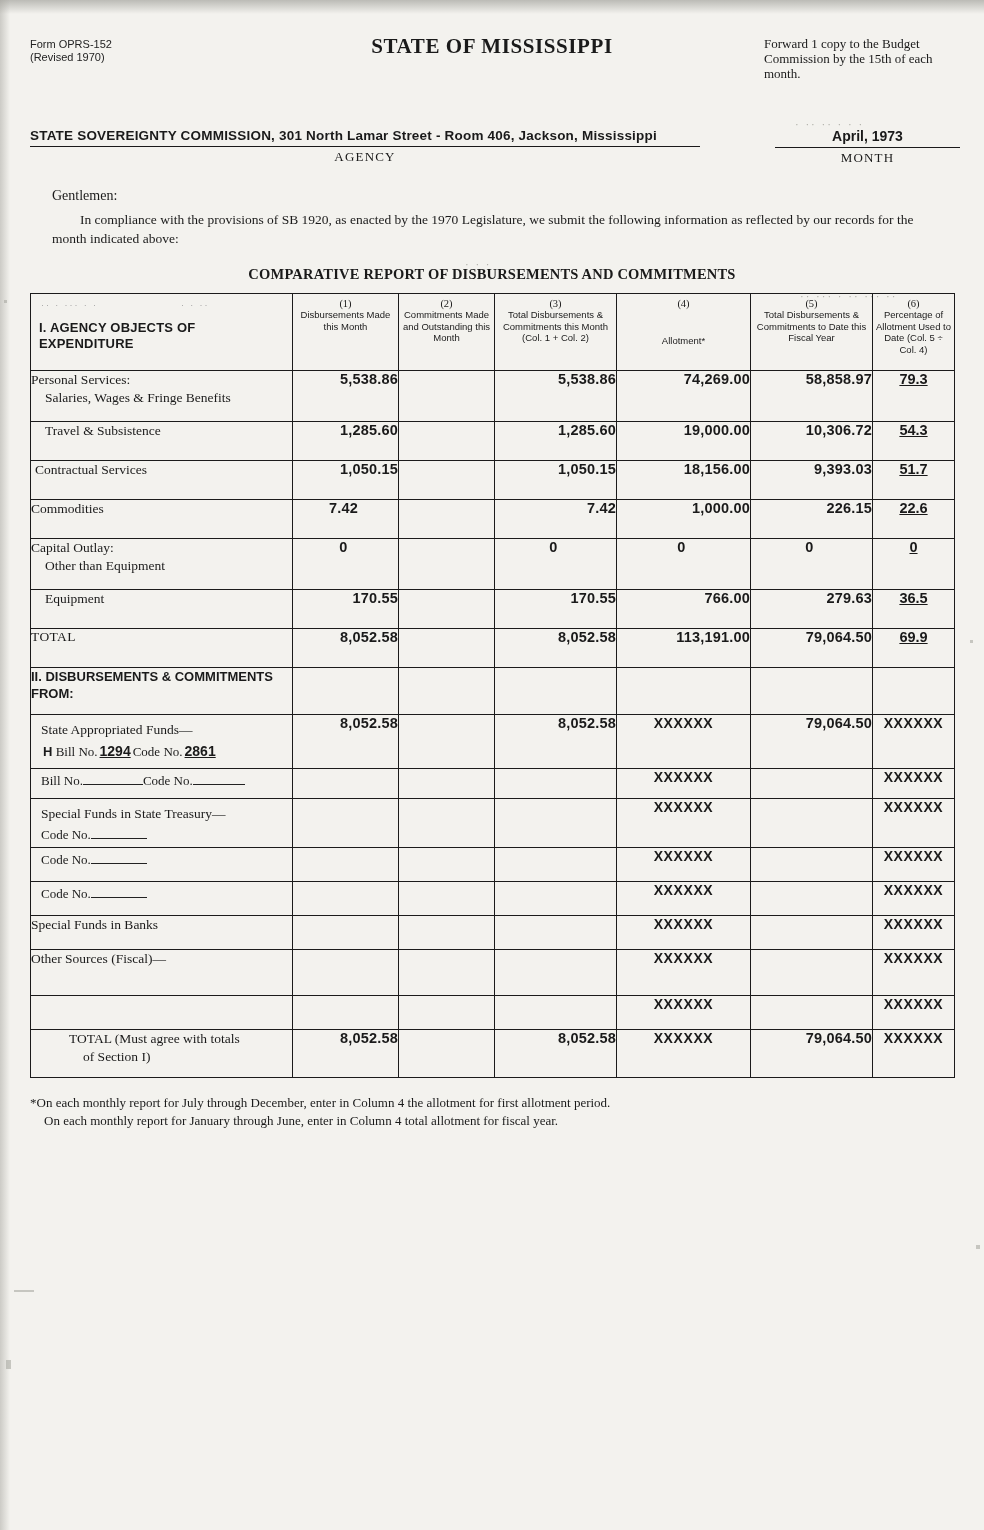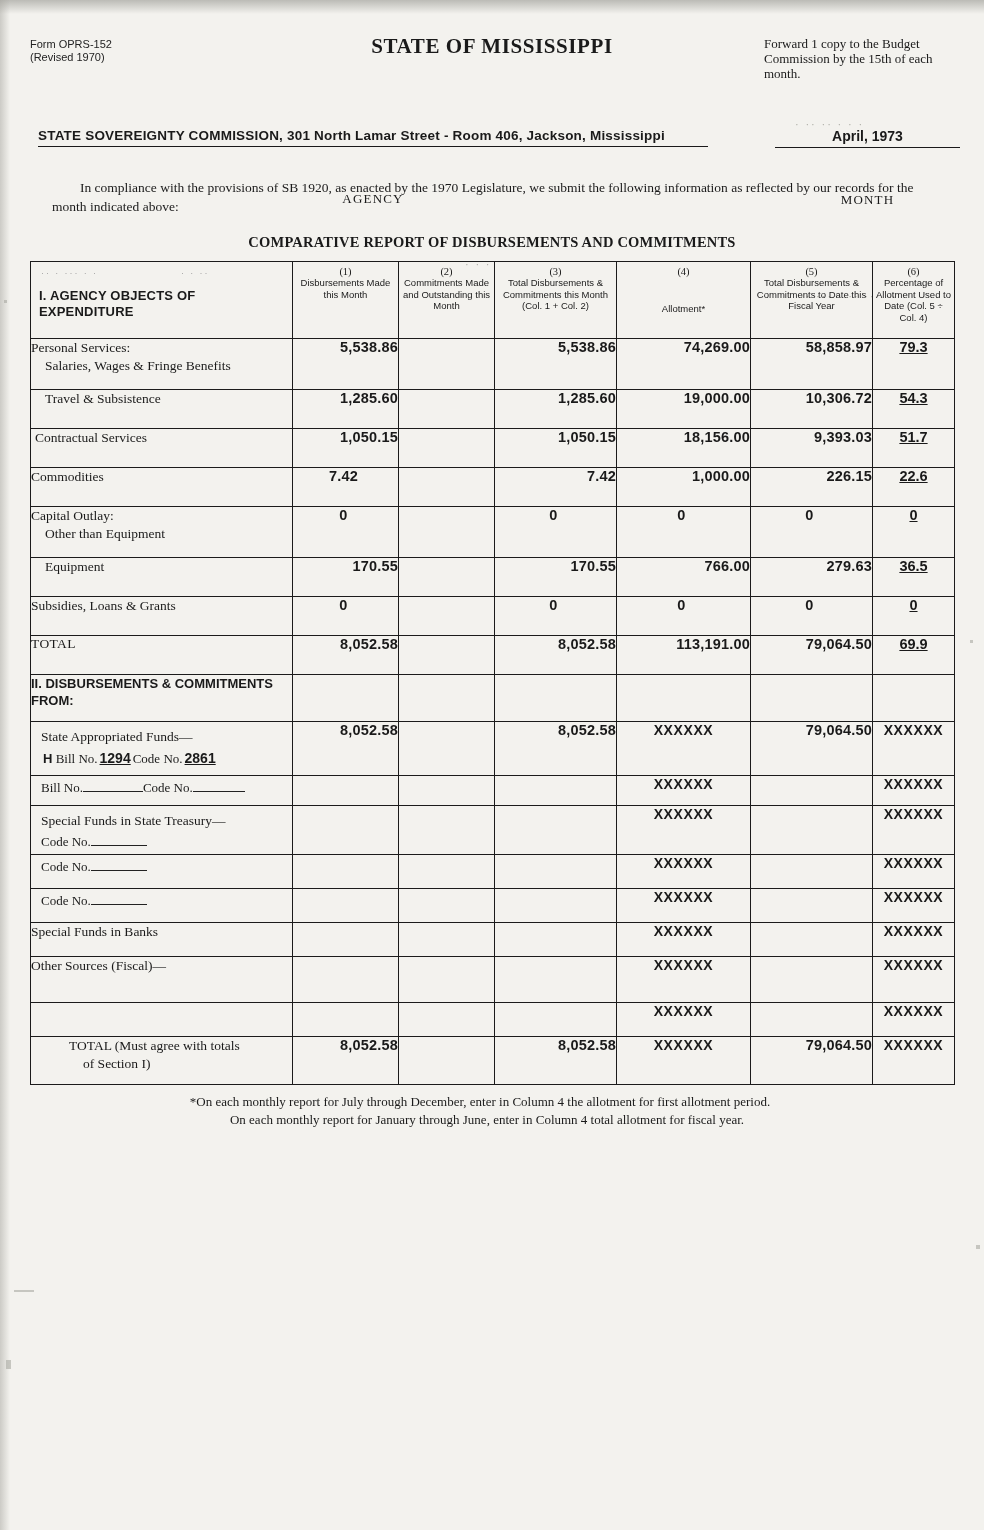--- a/index.html
+++ b/index.html
@@ -78,41 +78,40 @@
   }
 
   
   .agency-row {
     position: relative;
     margin-top: 22px;
     height: 44px;
   }
   .agency-field {
     position: absolute;
-    left: 8px;
+    left: 0;
     width: 670px;
     top: 0;
   }
   .agency-text {
     font-family: "Liberation Sans", sans-serif;
     font-size: 13.5px;
     font-weight: bold;
     letter-spacing: .2px;
     padding-bottom: 3px;
     white-space: nowrap;
   }
   .rule {
     border-bottom: 1.6px solid #1a1a1a;
   }
   .caption {
     text-align: center;
     font-size: 13px;
     letter-spacing: 1.2px;
     padding-top: 2px;
-    margin-top: 42px;
   }
   .month-field {
     position: absolute;
     left: 745px;
     width: 185px;
     top: 0;
   }
   .month-text {
     font-family: "Liberation Sans", sans-serif;
     font-size: 14px;
@@ -266,25 +265,24 @@
   }
   .bold-left {
     font-family: "Liberation Sans", sans-serif;
     font-size: 13px;
     font-weight: bold;
     padding-left: 2px;
   }
 
   
   .footnote {
-    margin-top: 8px;
+    margin-top: 16px;
     font-size: 13px;
     line-height: 18px;
     width: 900px;
-    text-align: center;
   }
   .footnote .l2 { padding-left: 14px; display: block; }
 
   
   .speck {
     position: absolute;
     background: #9a9a92;
     opacity: .5;
     pointer-events: none;
   }
@@ -327,20 +325,21 @@
       <div class="agency-field">
         <div class="agency-text rule">STATE SOVEREIGNTY COMMISSION, 301 North Lamar Street - Room 406, Jackson, Mississippi</div>
         <div class="caption">AGENCY</div>
       </div>
       <div class="month-field">
         <div class="month-text rule">April, 1973</div>
         <div class="caption">MONTH</div>
       </div>
     </div>
 
+    <div class="gentlemen">Gentlemen:</div>
     <div class="compliance"><span class="ind"></span><span>In compliance with the provisions of SB 1920, as enacted by the 1970 Legislature, we submit the following information as reflected by our records for the month indicated above:</span></div>
 
     <div class="comp-title">COMPARATIVE REPORT OF DISBURSEMENTS AND COMMITMENTS</div>
 
     <table class="main">
       <colgroup>
         <col style="width:262px">
         <col style="width:106px">
         <col style="width:96px">
         <col style="width:122px">
@@ -449,31 +448,20 @@
           <span class="sub">Equipment</span>
         </td>
         <td class="num">170.55</td>
         <td class="num"></td>
         <td class="num">170.55</td>
         <td class="num">766.00</td>
         <td class="num">279.63</td>
         <td class="pct">36.5</td>
       </tr>
 
-      <tr class="row-med">
-        <td class="lbl">
-          <span>Subsidies, Loans &amp; Grants</span>
-        </td>
-        <td class="num c">0</td>
-        <td class="num"></td>
-        <td class="num c">0</td>
-        <td class="num c">0</td>
-        <td class="num c">0</td>
-        <td class="pct">0</td>
-      </tr>
 
 
       <tr class="row-med">
         <td class="total-lbl">TOTAL</td>
         <td class="num">8,052.58</td>
         <td class="num"></td>
         <td class="num">8,052.58</td>
         <td class="num">113,191.00</td>
         <td class="num">79,064.50</td>
         <td class="pct">69.9</td>

